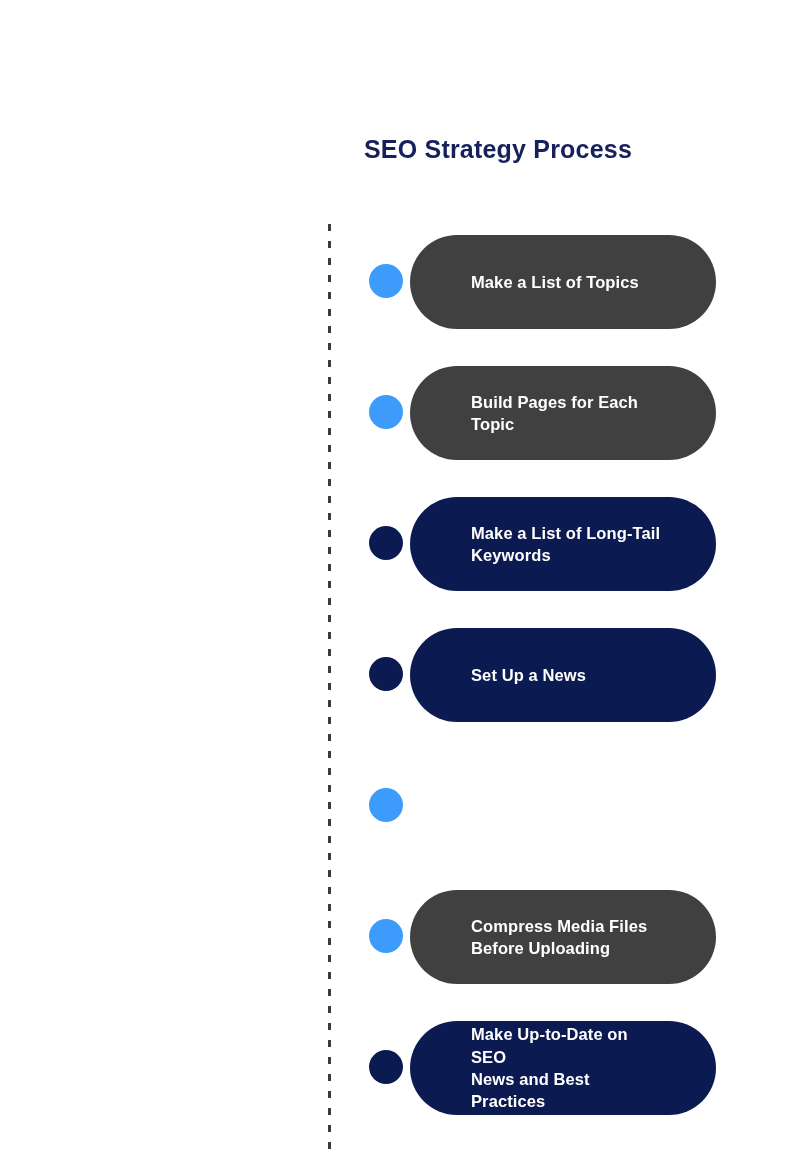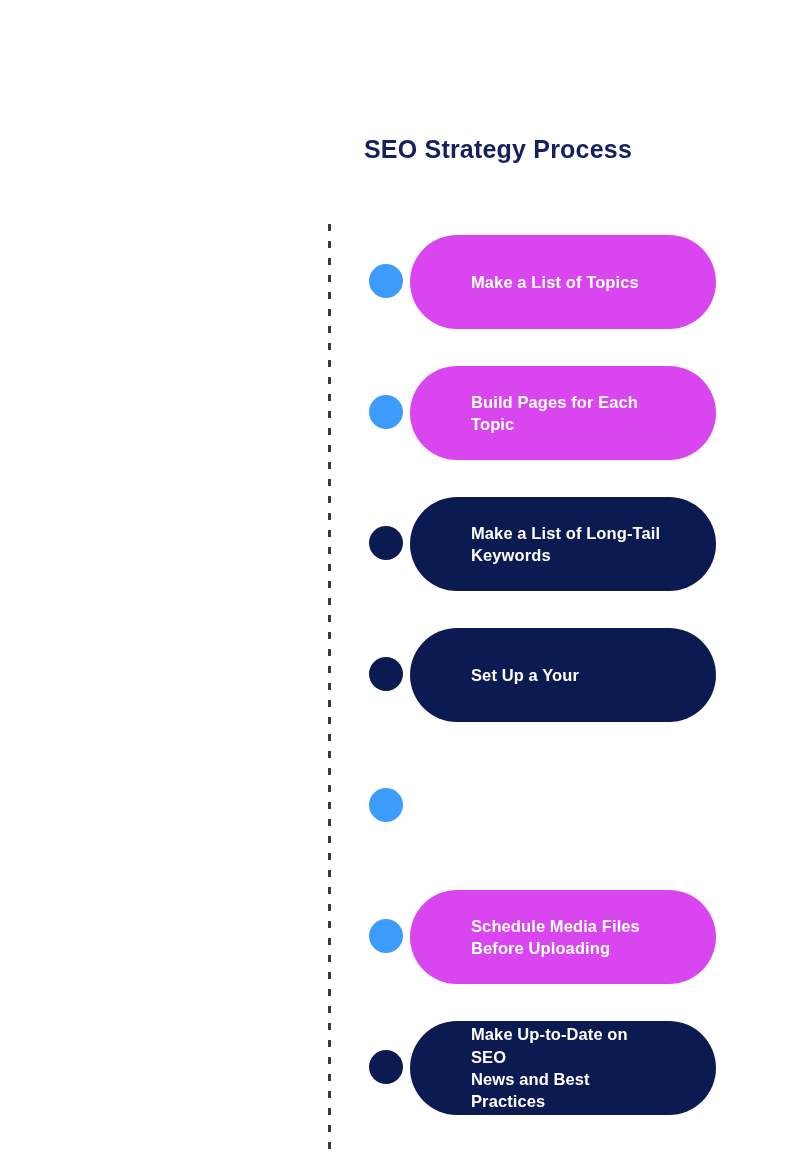--- a/index.html
+++ b/index.html
@@ -82,21 +82,21 @@
     width: 306px;
     height: 94px;
     border-radius: 47px;
     display: flex;
     align-items: center;
     padding-left: 28px;
     padding-right: 20px;
     z-index: 2;
   }
 
-  .pill.blue { background: #d946ef; }
+  .pill.blue { background: #404040; }
   .pill.navy { background: #0b1a50; }
 
   .pill-label {
     color: #ffffff;
     font-size: 16.5px;
     font-weight: bold;
     line-height: 1.35;
     letter-spacing: 0.1px;
     white-space: pre-line;
   }
@@ -126,30 +126,30 @@
       <div class="step">
         <div class="dot navy"></div>
         <div class="pill navy">
           <div class="pill-label">Make a List of Long-Tail
 Keywords</div>
         </div>
       </div>
       <div class="step">
         <div class="dot navy"></div>
         <div class="pill navy">
-          <div class="pill-label">Set Up a Your</div>
+          <div class="pill-label">Set Up a News</div>
         </div>
       </div>
       <div class="step">
         <div class="dot blue"></div>
       </div>
       <div class="step">
         <div class="dot blue"></div>
         <div class="pill blue">
-          <div class="pill-label">Schedule Media Files
+          <div class="pill-label">Compress Media Files
 Before Uploading</div>
         </div>
       </div>
       <div class="step">
         <div class="dot navy"></div>
         <div class="pill navy">
           <div class="pill-label">Make Up-to-Date on SEO
 News and Best Practices</div>
         </div>
       </div>

